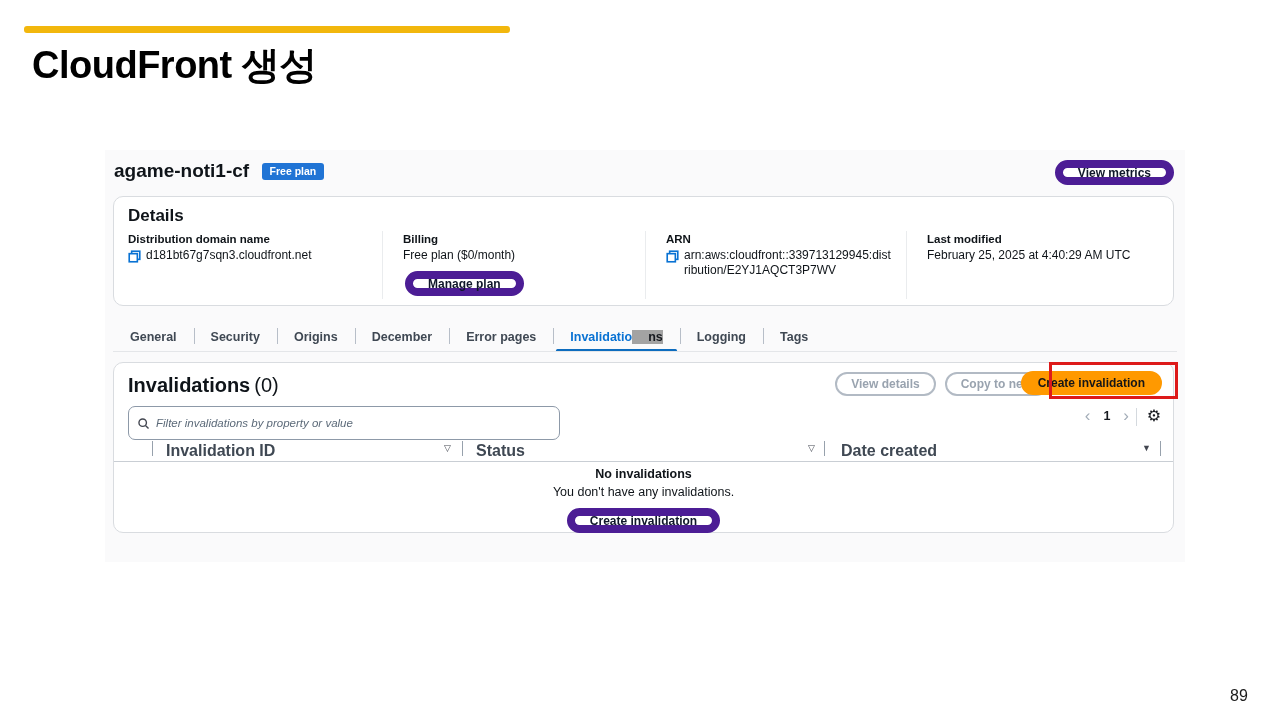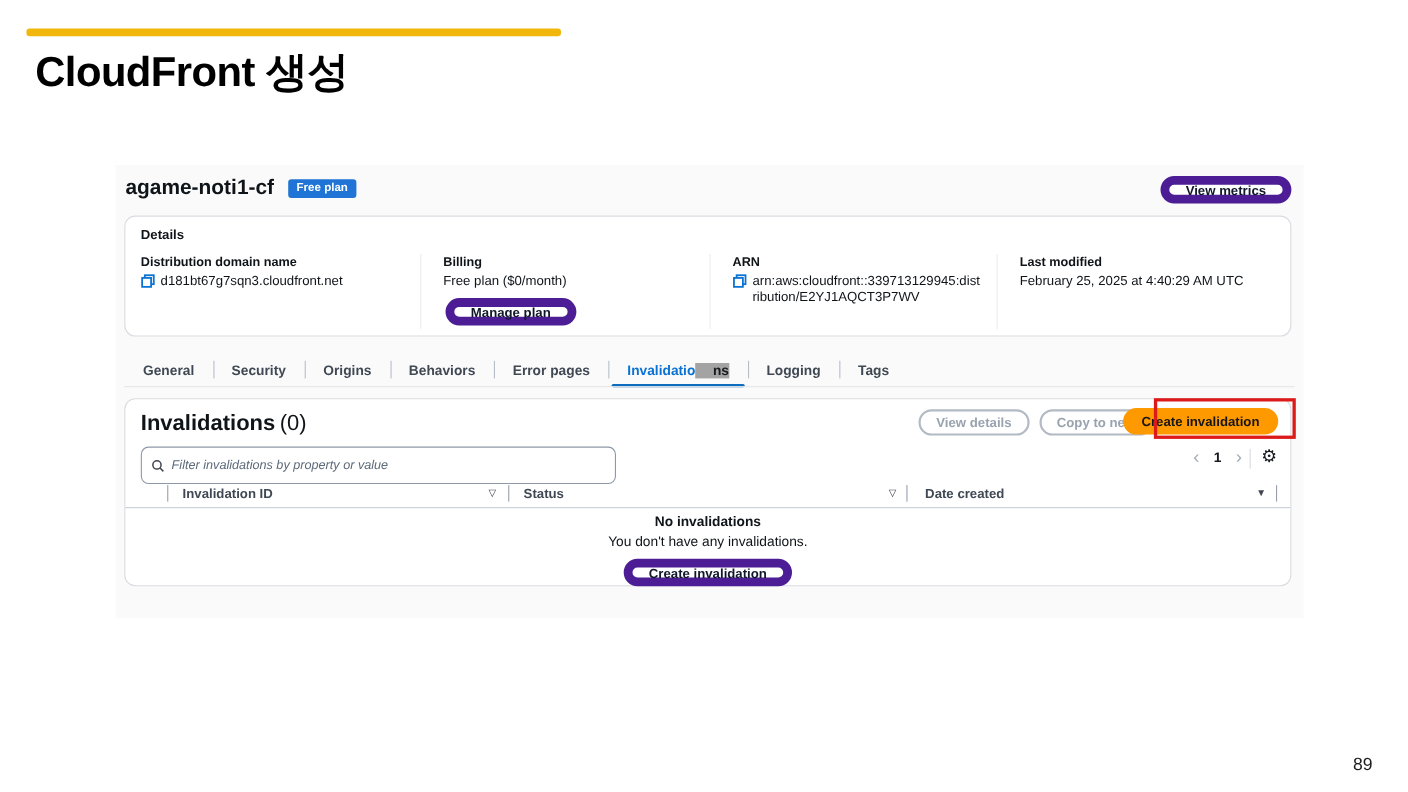--- a/index.html
+++ b/index.html
@@ -16,21 +16,21 @@
   .console { position:absolute; left:105px; top:150px; width:1080px; height:412px; background:#fafafb; }
 
   .console-header { position:absolute; left:9px; top:10px; right:9px; height:28px; }
   .dist-name { font-size:19px; font-weight:700; color:#0f1419; display:inline-block; vertical-align:middle; }
   .free-badge { display:inline-block; vertical-align:middle; margin-left:8px; background:#2074d5; color:#fff; font-size:10.5px; font-weight:700; padding:2.5px 8px; border-radius:3px; }
   .btn-outline-blue { display:inline-flex; align-items:center; justify-content:center; background:#fff; border:8px solid #4c1d95; color:#0f172a; font-weight:700; font-size:12px; border-radius:13px; padding:0 15px; height:25px; cursor:pointer; font-family:Liberation Sans, sans-serif; }
   .view-metrics { position:absolute; right:2px; top:0; }
 
   .card { position:absolute; background:#fff; border:1px solid #d9dce0; border-radius:10px; }
   .details-card { left:8px; top:46px; width:1061px; height:110px; }
-  .details-title { position:absolute; left:14px; top:9px; font-size:12px; font-weight:700; color:#0f1419; }
+  .details-title { position:absolute; left:14px; top:9px; font-size:17px; font-weight:700; color:#0f1419; }
   .details-cols { position:absolute; left:0; top:34px; right:0; bottom:6px; display:flex; }
   .dcol { padding:2px 12px 0 20px; }
   .dcol.c1 { width:269px; padding-left:14px; border-right:1px solid #eaecee; }
   .dcol.c2 { width:263px; border-right:1px solid #eaecee; }
   .dcol.c3 { width:261px; border-right:1px solid #eaecee; }
   .dcol.c4 { flex:1; }
   .field-label { font-size:11.5px; font-weight:700; color:#0f1419; margin-bottom:3px; }
   .field-value { font-size:12px; color:#0f1419; line-height:1.25; }
   .copy-row { display:flex; align-items:flex-start; gap:5px; }
   .copy-icon { flex:0 0 auto; margin-top:1px; cursor:pointer; }
@@ -60,21 +60,21 @@
   .search-box input { border:none; outline:none; flex:1; font-size:11.5px; font-family:inherit; color:#31404f; background:transparent; }
   .search-box input::placeholder { font-style:italic; color:#5c6a79; opacity:1; }
 
   .pager { position:absolute; right:44px; top:44px; display:flex; align-items:center; gap:13px; font-size:13px; }
   .pg-chev { color:#a3adb8; font-size:17px; line-height:1; cursor:pointer; font-weight:400; }
   .pg-num { font-weight:700; color:#16191f; font-size:12.5px; cursor:pointer; }
   .pager-divider { position:absolute; right:36px; top:45px; width:1px; height:18px; background:#d4d9de; }
   .gear { position:absolute; right:12px; top:43px; font-size:16px; color:#16191f; cursor:pointer; line-height:20px; }
 
   .thead { position:absolute; left:0; top:72px; right:0; height:27px; border-bottom:1px solid #c9ced4; }
-  .th-label { position:absolute; top:7px; font-size:12px; font-weight:700; color:#3f4853; }
+  .th-label { position:absolute; top:7px; font-size:16px; font-weight:700; color:#3f4853; }
   .vbar { position:absolute; top:6px; width:1px; height:15px; background:#97a1ac; }
   .sort { position:absolute; top:8px; font-size:9px; color:#424650; cursor:pointer; }
 
   .empty-state { position:absolute; left:0; right:0; top:104px; text-align:center; }
   .empty-title { font-size:12.5px; font-weight:700; color:#0f1419; }
   .empty-msg { font-size:12.5px; color:#0f1419; margin-top:4px; }
   .empty-btn { margin-top:9px; }
 </style>
 </head>
 <body>
@@ -128,21 +128,21 @@
           <div class="field-label">Last modified</div>
           <div class="field-value">February 25, 2025 at 4:40:29 AM UTC</div>
         </div>
       </div>
     </div>
 
     <div class="tabs-row">
       <div class="tab">General</div>
       <div class="tab">Security</div>
       <div class="tab">Origins</div>
-      <div class="tab">Behaviors</div>
+      <div class="tab">December</div>
       <div class="tab">Error pages</div>
       <div class="tab active">
           <span>Invalidatio</span>
           <span class="sel-chunk">ns</span>
         </div>
       <div class="tab">Logging</div>
       <div class="tab">Tags</div>
     </div>
     <div class="tabs-hairline"></div>
 

